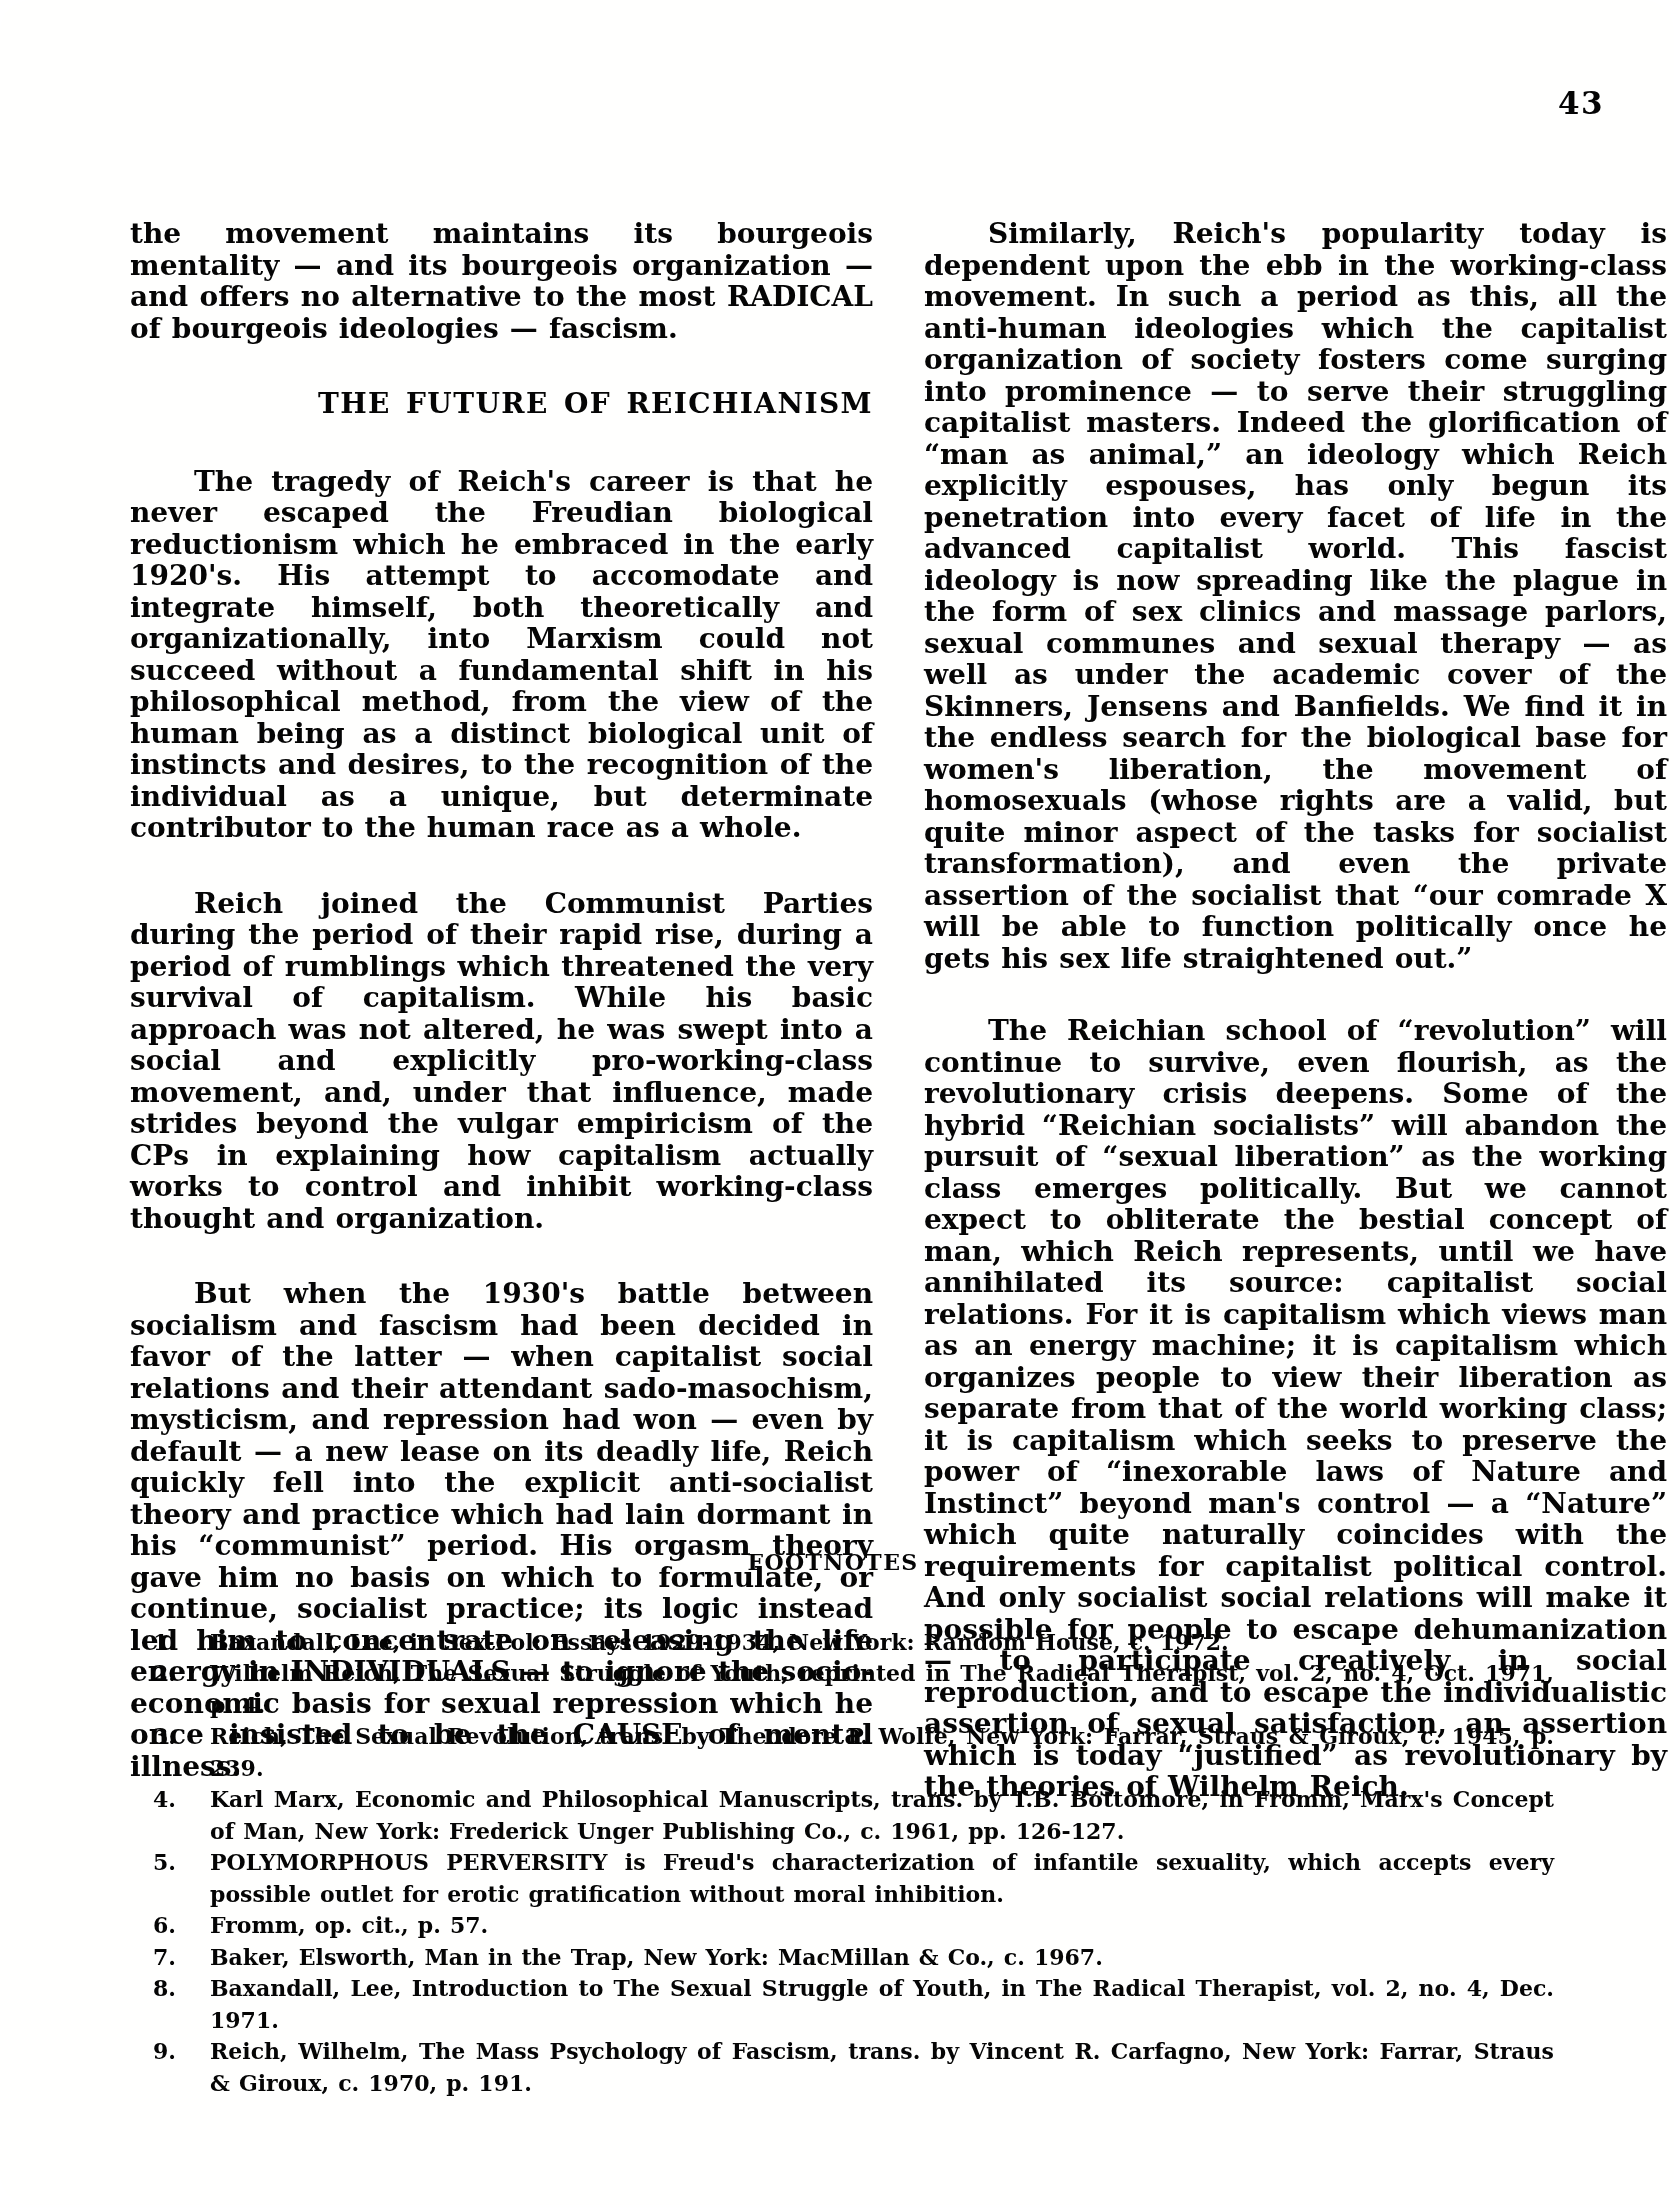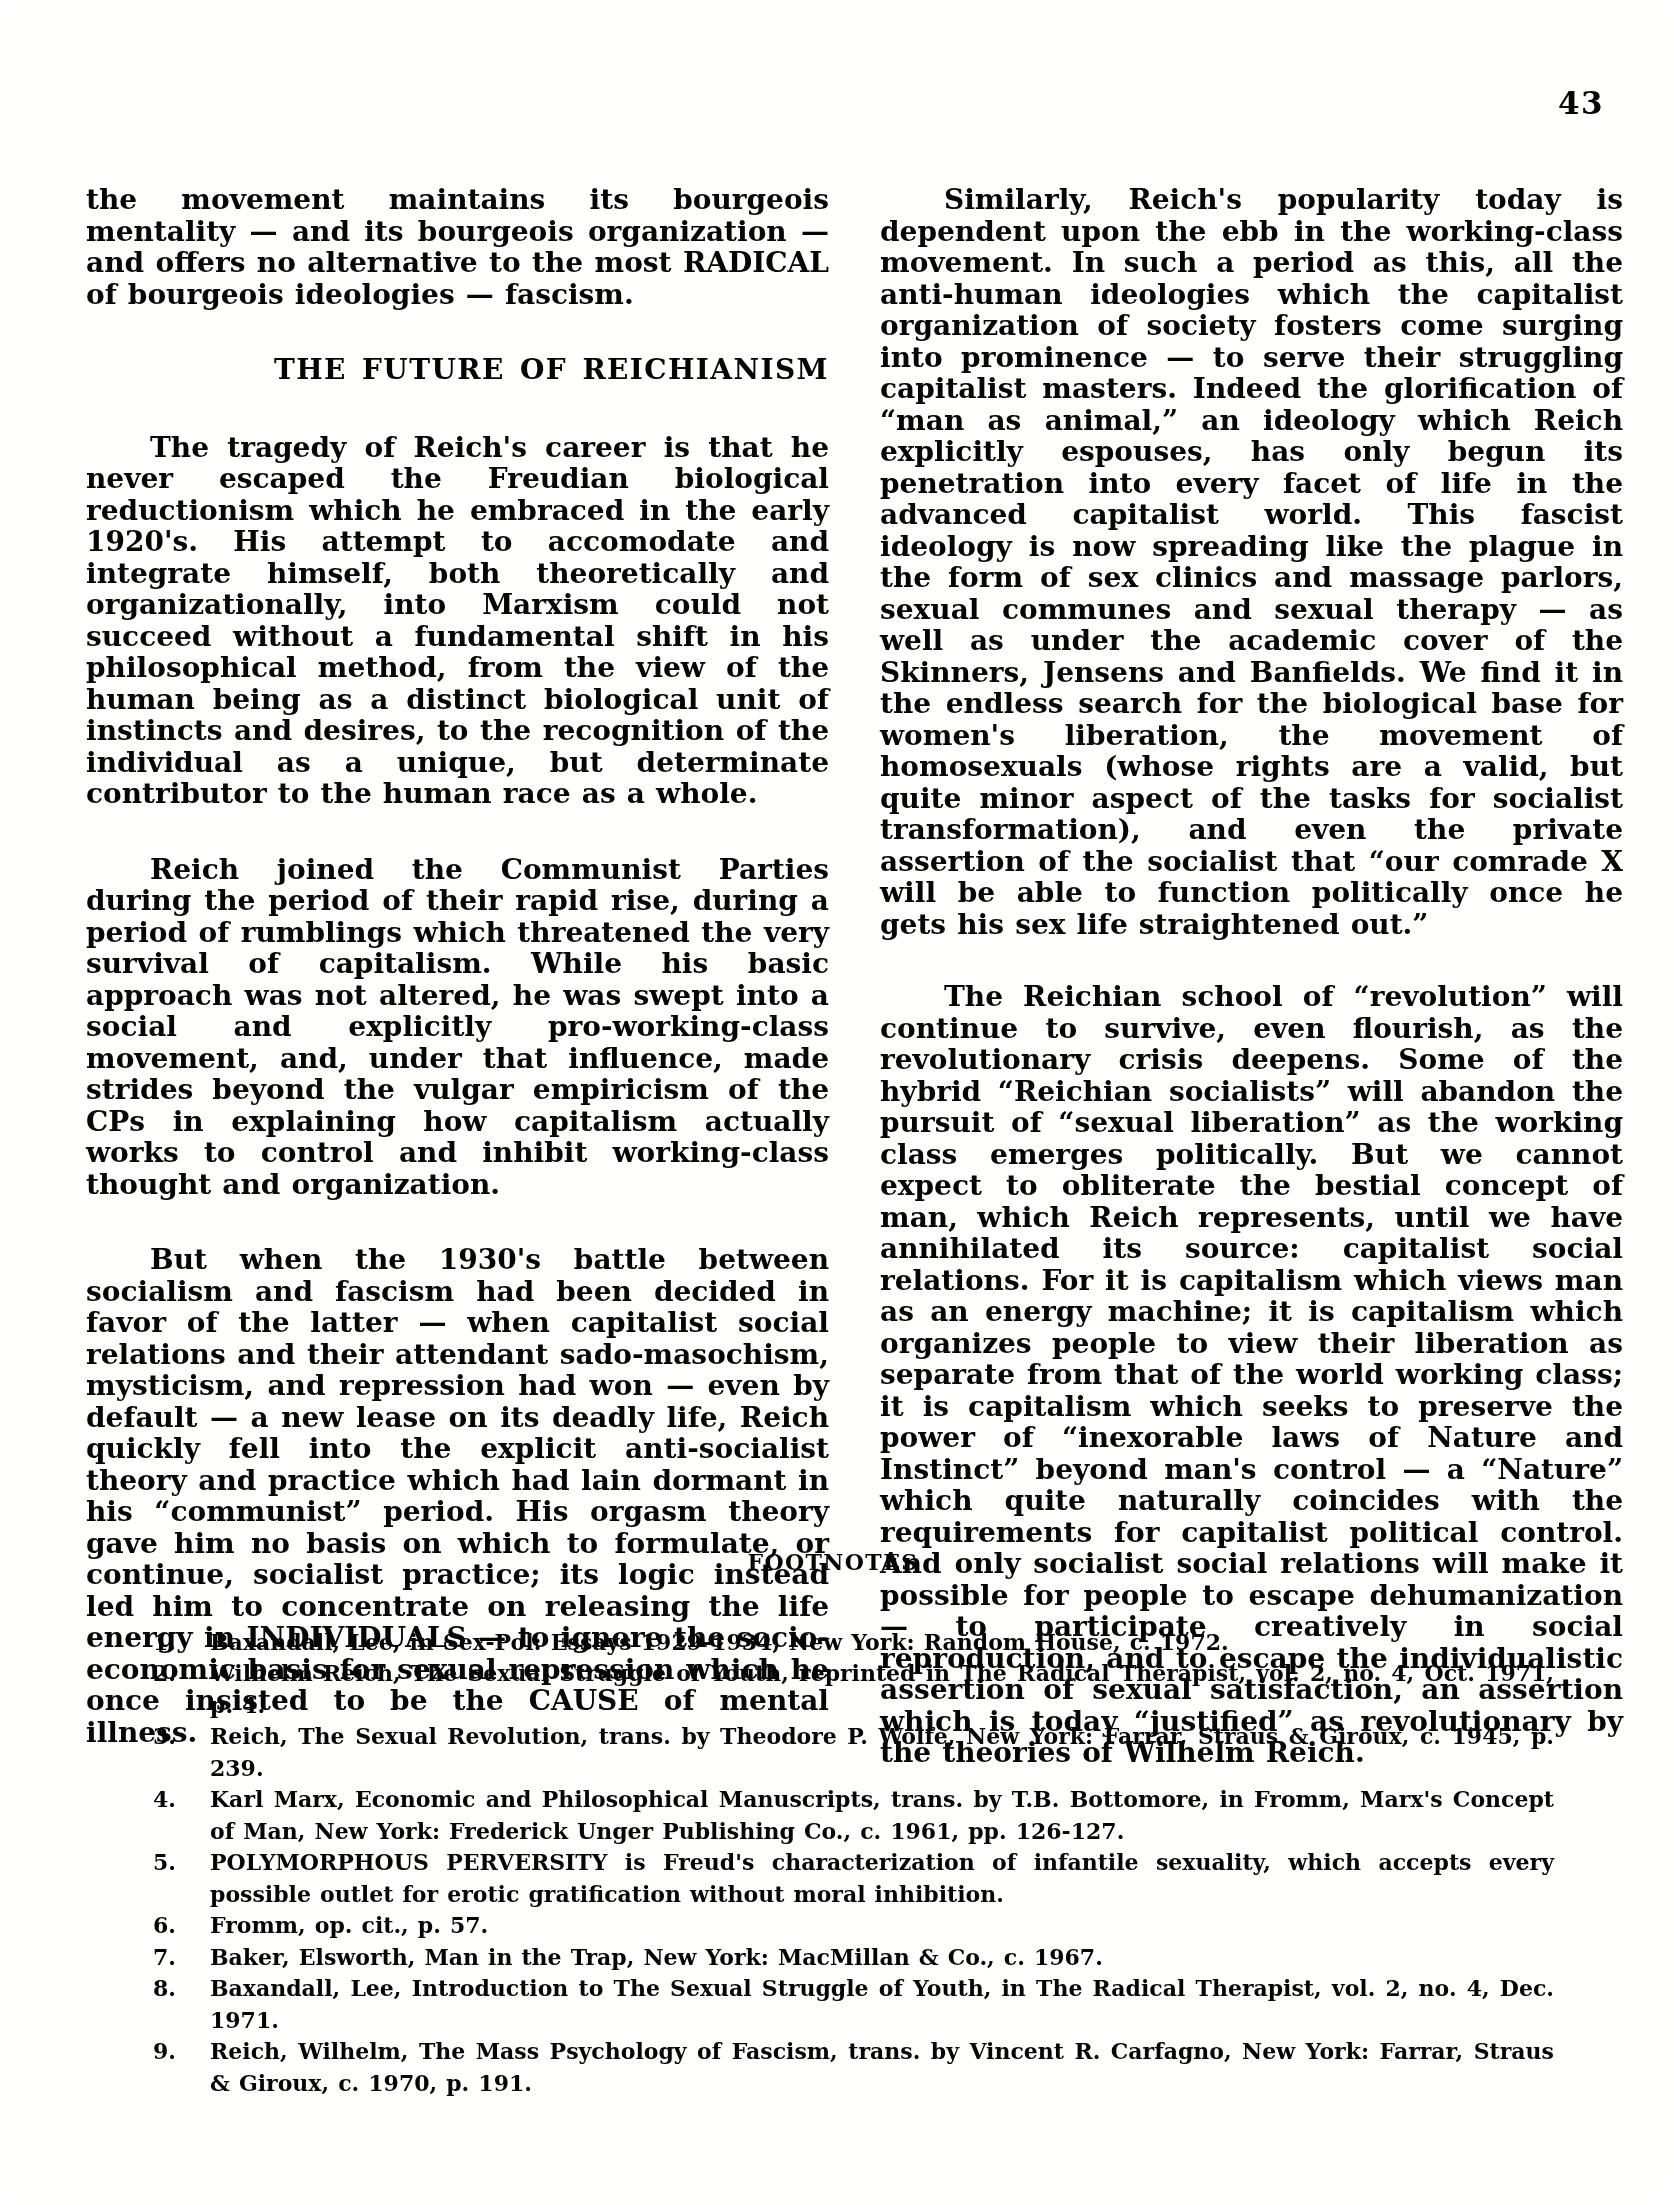--- a/index.html
+++ b/index.html
@@ -21,24 +21,25 @@
   .page-number {
     position: absolute;
     left: 1558px;
     top: 87px;
     font-size: 31px;
     line-height: 32px;
     letter-spacing: 1.4px;
   }
   .col {
     position: absolute;
-    top: 184px;
+    top: 218px;
     font-size: 28px;
     line-height: 31.5px;
     text-align: justify;
+    margin-left: 44px;
   }
   .col-left  { left: 86px;  width: 743px; }
   .col-right { left: 880px; width: 743px; }
   .para {
     margin: 0 0 44px 0;
     text-indent: 64px;
     word-spacing: 1.4px;
   }
   .para.no-indent { text-indent: 0; }
   .col-right .para { margin-bottom: 41px; }

